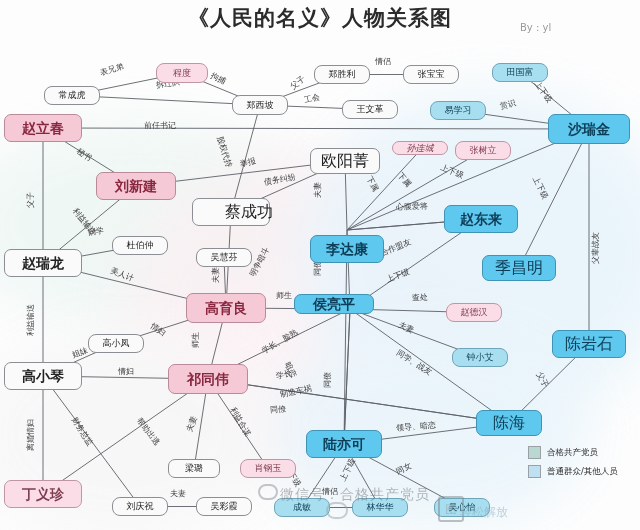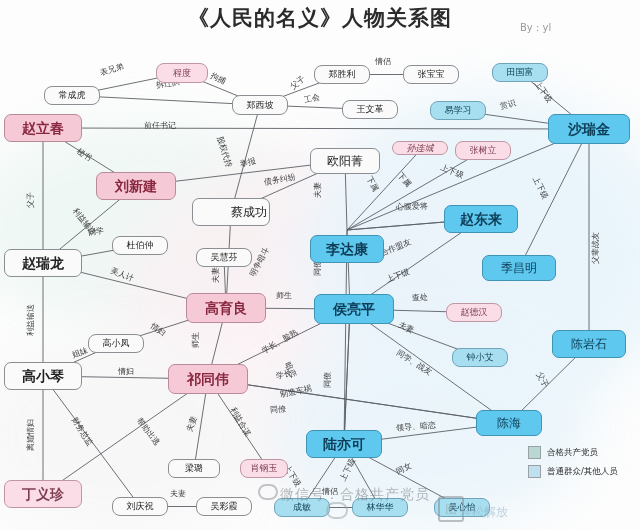--- a/index.html
+++ b/index.html
@@ -22,21 +22,21 @@
   svg#edges line{stroke:#5c6066;stroke-width:0.9;}
 
   .elabel{position:absolute;font-size:8px;color:#3b3b3b;white-space:nowrap;
     transform-origin:center center;line-height:1;}
 
   .node{position:absolute;box-sizing:border-box;display:flex;align-items:center;
     justify-content:center;text-align:center;border:1px solid #8d9195;
     border-radius:7px;background:#fafafa;color:#222;white-space:nowrap;
     line-height:1;}
   .n-sm{font-size:9px;padding:2px 4px;border-radius:8px;}
-  .n-md{font-size:12px;}
+  .n-md{font-size:16px;}
   .n-lg{font-size:14px;font-weight:bold;}
 
   .t-plain{background:#fafafa;border-color:#8b8f93;color:#222;}
   .t-pink{background:#f6c9d6;border-color:#b98a99;color:#8a2740;}
   .t-pinklite{background:#fadde6;border-color:#c096a4;color:#7e3c50;}
   .t-blue{background:#5ec8ee;border-color:#3f93b5;color:#0e3d57;}
   .t-cyan{background:#a8dff0;border-color:#6fa5bb;color:#104055;}
 
   #legend{position:absolute;left:528px;top:446px;width:112px;}
   .leg-row{display:flex;align-items:center;margin-bottom:6px;}
@@ -206,30 +206,30 @@
       <div class="node n-sm t-pinklite" style="left: 392px; top: 141px; width: 56px; height: 14px; font-style: italic;">孙连城</div>
       <div class="node n-sm t-pinklite" style="left: 455px; top: 141px; width: 56px; height: 19px;">张树立</div>
       <div class="node n-md t-plain" style="left: 192px; top: 198px; width: 78px; height: 28px; padding-left: 36px;">蔡成功</div>
       <div class="node n-lg t-blue" style="left: 310px; top: 216px; width: 74px; height: 28px; margin-top: 19px;">李达康</div>
       <div class="node n-lg t-blue" style="left: 444px; top: 205px; width: 74px; height: 28px;">赵东来</div>
       <div class="node n-lg t-plain" style="left: 4px; top: 249px; width: 78px; height: 28px;">赵瑞龙</div>
       <div class="node n-sm t-plain" style="left: 112px; top: 236px; width: 56px; height: 19px;">杜伯仲</div>
       <div class="node n-sm t-plain" style="left: 196px; top: 248px; width: 56px; height: 19px;">吴慧芬</div>
       <div class="node n-md t-blue" style="left: 482px; top: 255px; width: 74px; height: 26px;">季昌明</div>
       <div class="node n-lg t-pink" style="left: 186px; top: 293px; width: 80px; height: 30px;">高育良</div>
-      <div class="node n-lg t-blue" style="left: 314px; top: 294px; width: 80px; height: 30px; text-align: center;">侯亮平</div>
+      <div class="node n-lg t-blue" style="left: 294px; top: 294px; width: 80px; height: 20px; text-align: center;">侯亮平</div>
       <div class="node n-sm t-pinklite" style="left: 446px; top: 303px; width: 56px; height: 19px;">赵德汉</div>
       <div class="node n-md t-blue" style="left: 552px; top: 330px; width: 74px; height: 28px;">陈岩石</div>
       <div class="node n-sm t-plain" style="left: 88px; top: 334px; width: 56px; height: 19px;">高小凤</div>
       <div class="node n-sm t-cyan" style="left: 452px; top: 348px; width: 56px; height: 19px;">钟小艾</div>
       <div class="node n-lg t-plain" style="left: 4px; top: 362px; width: 78px; height: 28px;">高小琴</div>
       <div class="node n-lg t-pink" style="left: 168px; top: 364px; width: 80px; height: 30px;">祁同伟</div>
       <div class="node n-md t-blue" style="left: 476px; top: 410px; width: 66px; height: 26px;">陈海</div>
       <div class="node n-sm t-plain" style="left: 168px; top: 459px; width: 52px; height: 19px; border-radius: 7px;">梁璐</div>
-      <div class="node n-sm t-pinklite" style="left: 240px; top: 459px; width: 48px; height: 19px; text-align: right;">肖钢玉</div>
+      <div class="node n-sm t-pinklite" style="left: 240px; top: 459px; width: 56px; height: 19px; text-align: right;">肖钢玉</div>
       <div class="node n-lg t-blue" style="left: 306px; top: 430px; width: 76px; height: 28px;">陆亦可</div>
       <div class="node n-lg t-pinklite" style="left: 4px; top: 480px; width: 78px; height: 28px;">丁义珍</div>
       <div class="node n-sm t-plain" style="left: 112px; top: 497px; width: 56px; height: 19px;">刘庆祝</div>
       <div class="node n-sm t-plain" style="left: 196px; top: 497px; width: 56px; height: 19px;">吴彩霞</div>
       <div class="node n-sm t-cyan" style="left: 274px; top: 498px; width: 56px; height: 19px;">成敏</div>
       <div class="node n-sm t-cyan" style="left: 352px; top: 498px; width: 56px; height: 19px;">林华华</div>
       <div class="node n-sm t-cyan" style="left: 434px; top: 498px; width: 56px; height: 19px;">吴心怡</div>
     </div>
 
   <div id="legend">

